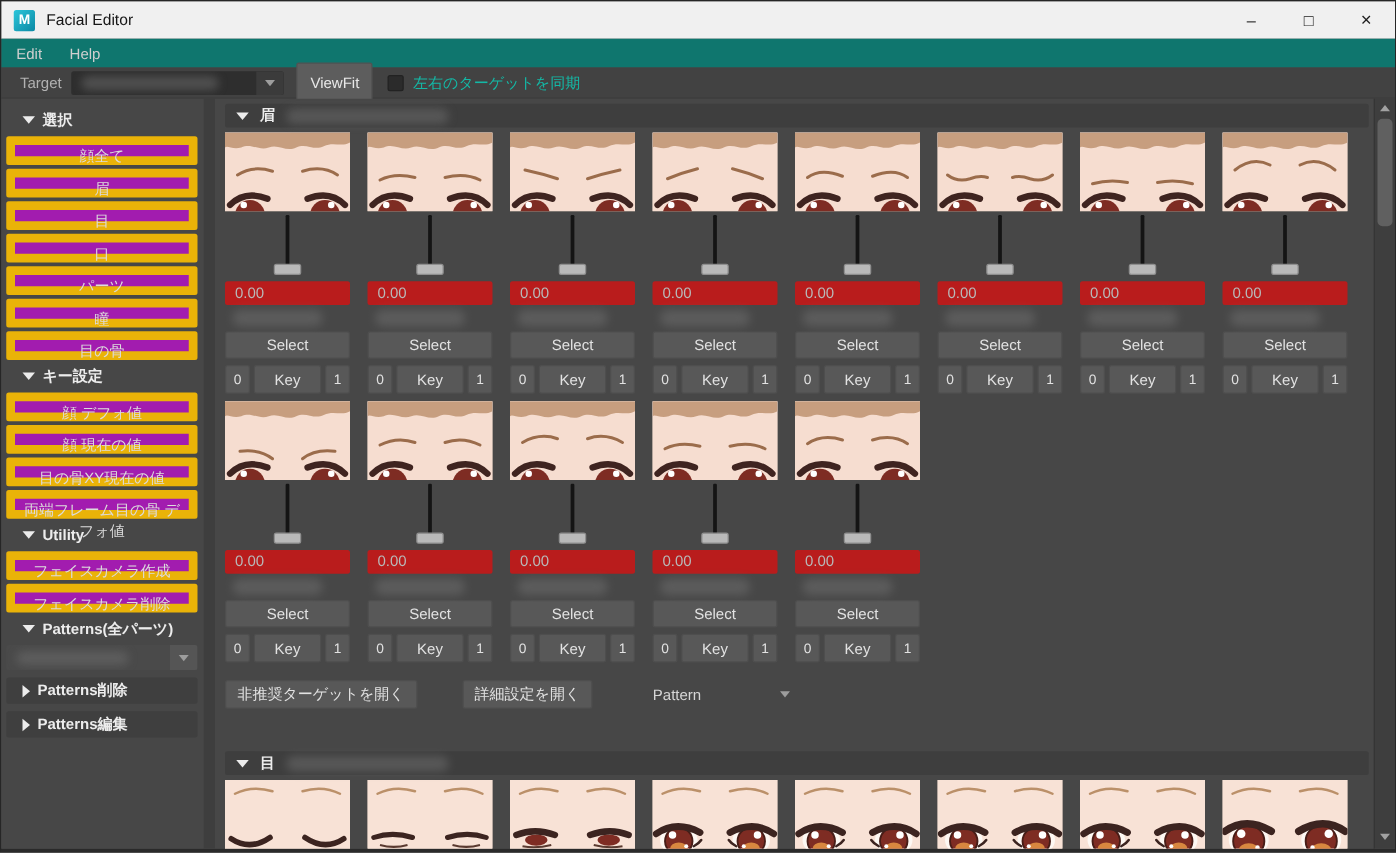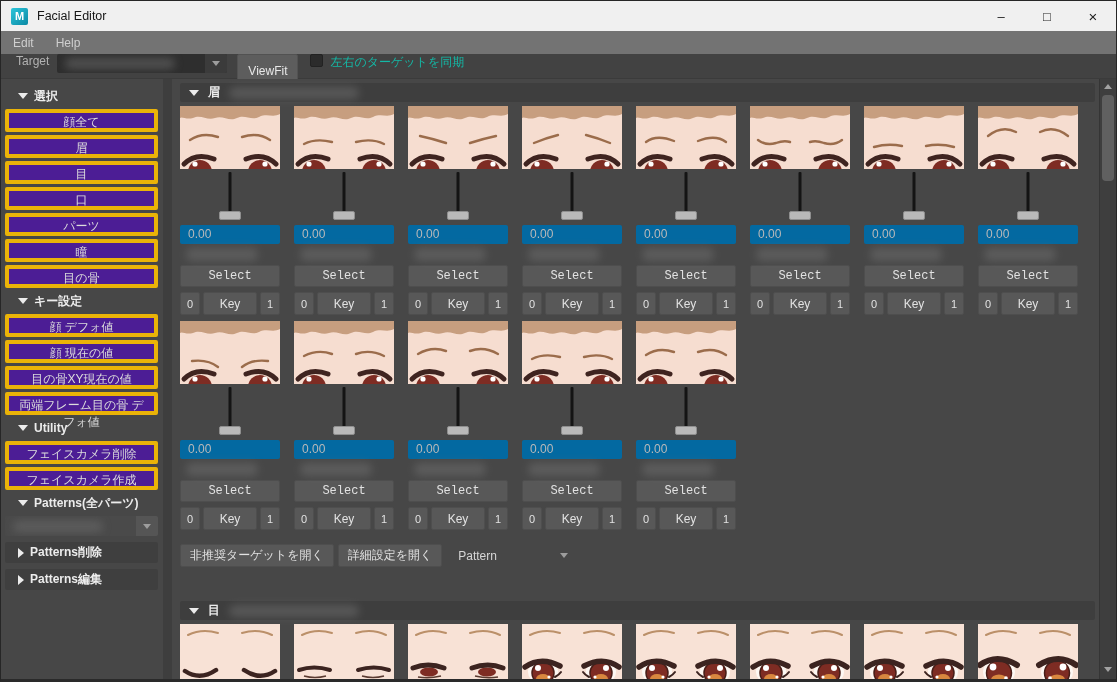--- a/index.html
+++ b/index.html
@@ -6,64 +6,64 @@
   *{box-sizing:border-box;font-family:"Liberation Sans","DejaVu Sans",sans-serif;}
   .window{width:1117px;height:682px;background:#474747;border:1px solid #262626;border-bottom:3px solid #2a2a2a;overflow:hidden;display:flex;flex-direction:column;}
   
   .titlebar{height:30px;background:#f0f0f0;display:flex;align-items:center;flex:none;}
   .maya-icon{width:17px;height:17px;margin:0 9px 0 10px;border-radius:2px;background:linear-gradient(135deg,#2cc5da,#0b89a4);color:#fff;font-weight:bold;font-size:11px;display:flex;align-items:center;justify-content:center;}
   .title-text{font-size:12.5px;color:#161616;}
   .win-controls{margin-left:auto;display:flex;height:100%;}
   .win-btn{width:46px;height:100%;display:flex;align-items:center;justify-content:center;font-size:13px;color:#1c1c1c;background:transparent;border:none;}
   .win-btn.close{font-size:15px;}
   
-  .menubar{height:23px;background:#737373;display:flex;align-items:center;gap:22px;padding-left:12px;flex:none;}
+  .menubar{height:23px;background:#0f766e;display:flex;align-items:center;gap:22px;padding-left:12px;flex:none;}
   .menu-item{font-size:12px;color:#cfcfcf;}
-  .targetbar{height:25px;background:#424242;display:flex;padding-left:15px;flex:none;border-bottom:1px solid #3b3b3b;}
+  .targetbar{height:25px;background:#424242;display:flex;align-items:center;padding-left:15px;flex:none;border-bottom:1px solid #3b3b3b;}
   .target-label{font-size:12px;color:#b2b2b2;margin-right:8px;}
   .combo{width:170px;height:19px;background:#2e2e2e;border-radius:2px;display:flex;align-items:center;position:relative;overflow:hidden;}
   .combo-arrow{margin-left:auto;width:22px;height:100%;display:flex;align-items:center;justify-content:center;background:#3b3b3b;}
   .tri-dn{width:0;height:0;border-left:4px solid transparent;border-right:4px solid transparent;border-top:5px solid #9d9d9d;}
   .viewfit-btn{height:33px;margin-left:10px;padding:0 10px;background:#5d5d5d;border:1px solid #525252;border-radius:2px;color:#e8e8e8;font-size:12px;}
   .checkbox{width:13px;height:13px;background:#2b2b2b;border:1px solid #222;border-radius:2px;margin:0 7px 0 12px;}
   .check-label{font-size:12px;color:#14b8a6;}
   .blur-blob{background:#6e6e6e;opacity:.55;filter:blur(4px);border-radius:6px;}
   
   .content{flex:1;display:flex;background:#474747;min-height:0;}
   .sidebar{width:162px;flex:none;padding:4px 5px 0 4px;}
   .side-divider{width:9px;flex:none;background:#3e3e3e;}
   .side-header{height:18px;display:flex;align-items:center;gap:6px;padding-left:13px;margin:4px 0 4px;background:transparent;border:none;width:100%;}
   .side-header.collapsed{background:#3f3f3f;border-radius:2px;height:21px;margin:6px 0 0;}
   .tri-down{width:0;height:0;border-left:5px solid transparent;border-right:5px solid transparent;border-top:6px solid #ececec;}
   .tri-right{width:0;height:0;border-top:5px solid transparent;border-bottom:5px solid transparent;border-left:6px solid #ececec;}
   .side-title{font-size:12px;font-weight:bold;color:#ececec;}
-  .side-btn{display:block;width:100%;height:23px;margin-bottom:3px;background:#4c1d95;border:4px solid #eab308;border-radius:2px;color:#dcdcdc;font-size:12px;}
+  .side-btn{display:block;width:100%;height:23px;margin-bottom:3px;background:#a21caf;border:7px solid #eab308;border-radius:2px;color:#dcdcdc;font-size:12px;}
   .side-combo{width:100%;height:20px;background:#4a4a4a;border-radius:2px;display:flex;align-items:center;margin:2px 0 4px;overflow:hidden;}
   .side-combo .blur-blob{width:90px;height:11px;margin-left:8px;}
   .side-combo .combo-arrow{background:#555;}
   
   .main{flex:1;padding:4px 4px 0 8px;overflow:hidden;position:relative;}
   .sec-header{height:19px;background:#3e3e3e;border-radius:2px;display:flex;align-items:center;gap:9px;padding-left:9px;margin-bottom:4px;border:none;width:100%;}
   .sec-title{font-size:12px;font-weight:bold;color:#ececec;}
   .hdr-blob{width:130px;height:12px;}
   .cell-grid{display:grid;grid-template-columns:repeat(8,100px);column-gap:14px;margin-bottom:6px;}
   .cell{width:100px;}
   .thumb{width:100px;height:63px;margin-bottom:2px;background:#f6ddd0;}
   .thumb svg{display:block;}
   .slider{height:52px;position:relative;margin-bottom:2px;}
   .slider-track{position:absolute;left:50%;top:1px;transform:translateX(-50%);width:3px;height:45px;background:#141414;border-radius:1px;}
   .slider-handle{position:absolute;left:50%;transform:translateX(-50%);top:40px;width:22px;height:9px;background:#b9b9b9;border-radius:2px;border:1px solid #8f8f8f;}
-  .value-field{height:19px;background:#0369a1;border-radius:2px;color:#b9b9b9;font-size:12px;line-height:19px;padding-left:8px;margin-bottom:4px;}
+  .value-field{height:19px;background:#b91c1c;border-radius:2px;color:#b9b9b9;font-size:12px;line-height:19px;padding-left:8px;margin-bottom:4px;}
   .cell-blob{width:72px;height:13px;margin:0 0 4px 6px;}
   .btn{background:#585858;border:1px solid #4e4e4e;border-radius:2px;color:#e2e2e2;font-size:12px;}
-  .select-btn{width:100%;height:22px;margin-bottom:5px;font-family:Liberation Mono, monospace;}
+  .select-btn{width:100%;height:22px;margin-bottom:5px;}
   .key-row{display:grid;grid-template-columns:20px 1fr 20px;column-gap:3px;height:23px;}
   .key-row .btn{height:23px;padding:0;}
   .key-side{font-size:11px;}
-  .sec-footer{display:flex;align-items:center;margin-top:14px;}
+  .sec-footer{display:flex;align-items:center;margin-top:14px;gap:32px;}
   .footer-btn{height:23px;padding:0 9px;margin-right:4px;}
   .pattern-menu{display:flex;align-items:center;justify-content:space-between;width:122px;margin-left:6px;color:#d6d6d6;font-size:12px;background:transparent;border:none;}
   .section-eye{margin-top:34px;}
   
   .scrollbar{width:17px;flex:none;background:#3e3e3e;border-left:1px solid #353535;position:relative;}
   .sb-arrow{position:absolute;left:0;right:0;height:13px;display:flex;align-items:center;justify-content:center;background:transparent;border:none;padding:0;}
   .sb-up{top:1px;} .sb-down{bottom:3px;}
   .tri-up-sm{width:0;height:0;border-left:4px solid transparent;border-right:4px solid transparent;border-bottom:5px solid #a2a2a2;}
   .tri-dn-sm{width:0;height:0;border-left:4px solid transparent;border-right:4px solid transparent;border-top:5px solid #a2a2a2;}
   .sb-thumb{position:absolute;left:2px;right:2px;top:16px;height:86px;background:#606060;border-radius:4px;}
@@ -119,22 +119,22 @@
           <span class="side-title">キー設定</span>
         </button>
         <button class="side-btn">顔 デフォ値</button>
         <button class="side-btn">顔 現在の値</button>
         <button class="side-btn">目の骨XY現在の値</button>
         <button class="side-btn">両端フレーム目の骨 デフォ値</button>
         <button class="side-header">
           <span class="tri-down"></span>
           <span class="side-title">Utility</span>
         </button>
+        <button class="side-btn">フェイスカメラ作成</button>
         <button class="side-btn">フェイスカメラ削除</button>
-        <button class="side-btn">フェイスカメラ作成</button>
         <button class="side-header">
           <span class="tri-down"></span>
           <span class="side-title">Patterns(全パーツ)</span>
         </button>
         <div class="side-combo">
           <div class="blur-blob"></div>
           <div class="combo-arrow" style="margin-left:auto;width:22px;height:100%;display:flex;align-items:center;justify-content:center;">
             <div class="tri-dn"></div>
           </div>
         </div>

